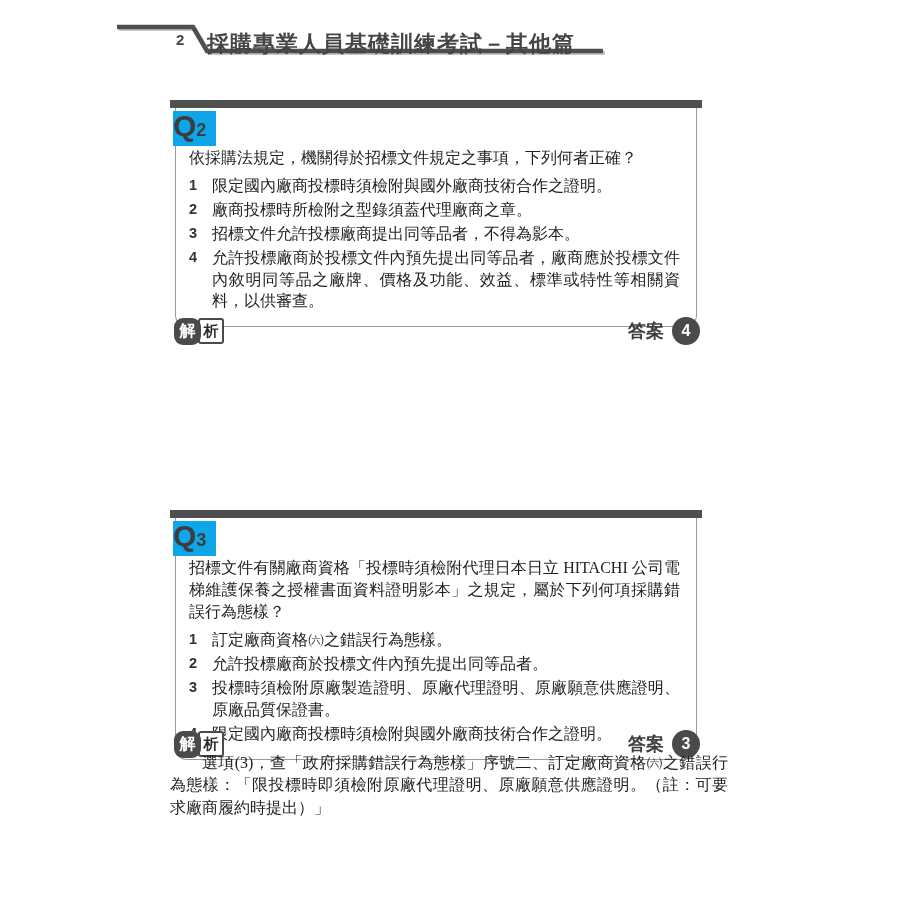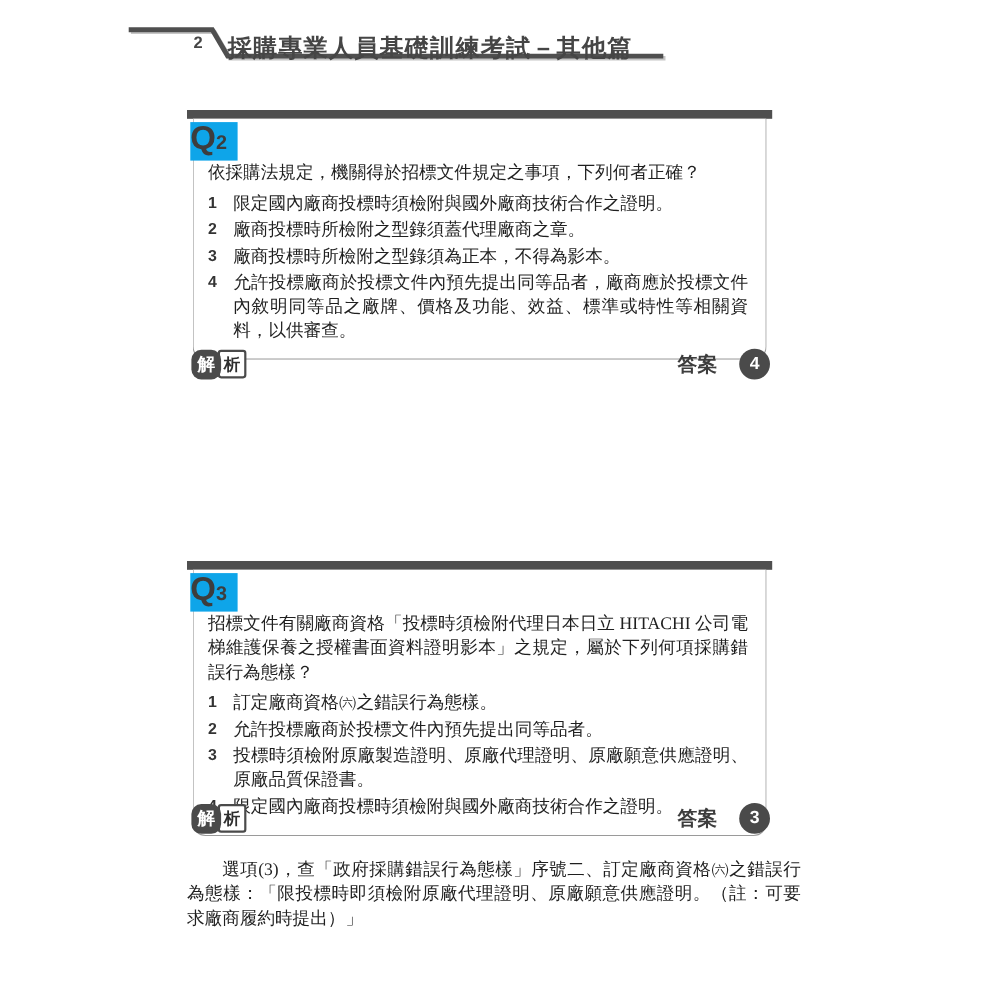--- a/index.html
+++ b/index.html
@@ -55,21 +55,21 @@
     border-radius:9px; position:relative; z-index:1;
     font-family:"Liberation Sans", sans-serif; font-weight:bold; font-size:16px;
     display:flex; align-items:center; justify-content:center;
   }
   .xi {
     width:22px; height:22px; background:#fff; color:#2e2e2e;
     border:2px solid #4a4a4a; border-radius:3px; margin-left:-3px;
     font-family:"Liberation Sans", sans-serif; font-weight:bold; font-size:15px;
     display:flex; align-items:center; justify-content:center;
   }
-  .answer { display:flex; align-items:center; gap:20px; }
+  .answer { display:flex; align-items:center; gap:8px; }
   .anslabel {
     font-family:"Liberation Sans", sans-serif; font-weight:bold;
     font-size:18px; color:#3d3d3d;
   }
   .anscircle {
     width:28px; height:28px; border-radius:50%; background:#4a4a4a; color:#fff;
     font-family:"Liberation Sans", sans-serif; font-weight:bold; font-size:16px;
     display:flex; align-items:center; justify-content:center;
   }
   
@@ -99,21 +99,21 @@
       <div class="opt">
         <span class="optnum">1</span>
         <span class="opttext">限定國內廠商投標時須檢附與國外廠商技術合作之證明。</span>
       </div>
       <div class="opt">
         <span class="optnum">2</span>
         <span class="opttext">廠商投標時所檢附之型錄須蓋代理廠商之章。</span>
       </div>
       <div class="opt">
         <span class="optnum">3</span>
-        <span class="opttext">廠商投標時所檢附之型錄須為正本，不得為影本。</span>
+        <span class="opttext">招標文件允許投標廠商提出同等品者，不得為影本。</span>
       </div>
       <div class="opt">
         <span class="optnum">4</span>
         <span class="opttext">允許投標廠商於投標文件內預先提出同等品者，廠商應於投標文件內敘明同等品之廠牌、價格及功能、效益、標準或特性等相關資料，以供審查。</span>
       </div>
     </div>
   </section>
 
   <div class="ansrow" style="top:317px">
     <div class="analysis">
@@ -155,15 +155,15 @@
     <div class="analysis">
       <span class="jie">解</span>
       <span class="xi">析</span>
     </div>
     <div class="answer">
       <span class="anslabel">答案</span>
       <span class="anscircle">3</span>
     </div>
   </div>
 
-  <p class="expl" style="top:780px">選項(3)，查「政府採購錯誤行為態樣」序號二、訂定廠商資格㈥之錯誤行為態樣：「限投標時即須檢附原廠代理證明、原廠願意供應證明。（註：可要求廠商履約時提出）」</p>
+  <p class="expl" style="top:752px">選項(3)，查「政府採購錯誤行為態樣」序號二、訂定廠商資格㈥之錯誤行為態樣：「限投標時即須檢附原廠代理證明、原廠願意供應證明。（註：可要求廠商履約時提出）」</p>
 
 </div>
 
 </body></html>

